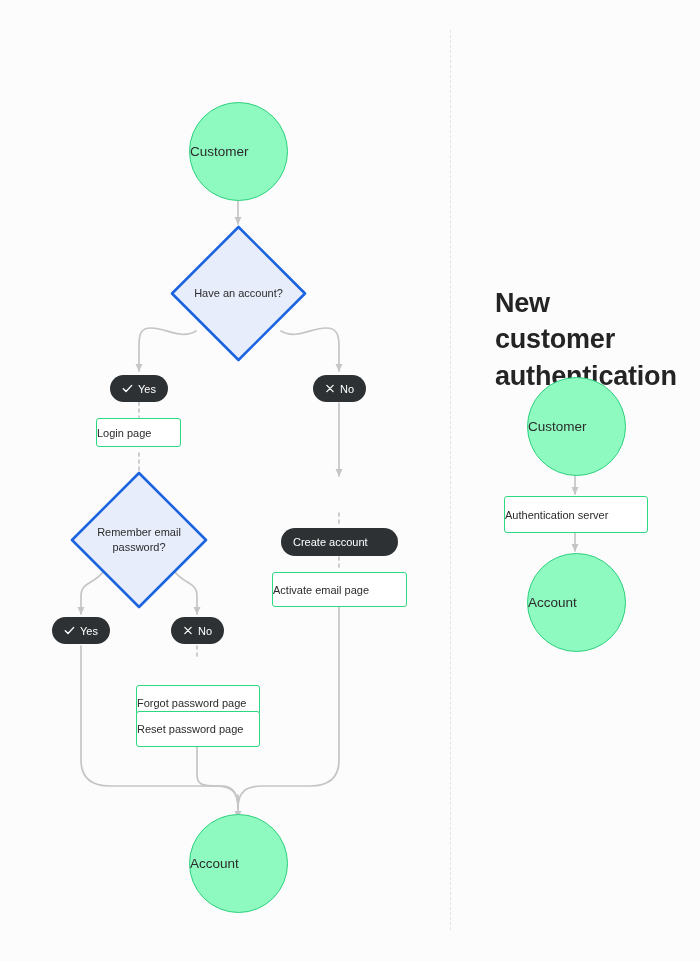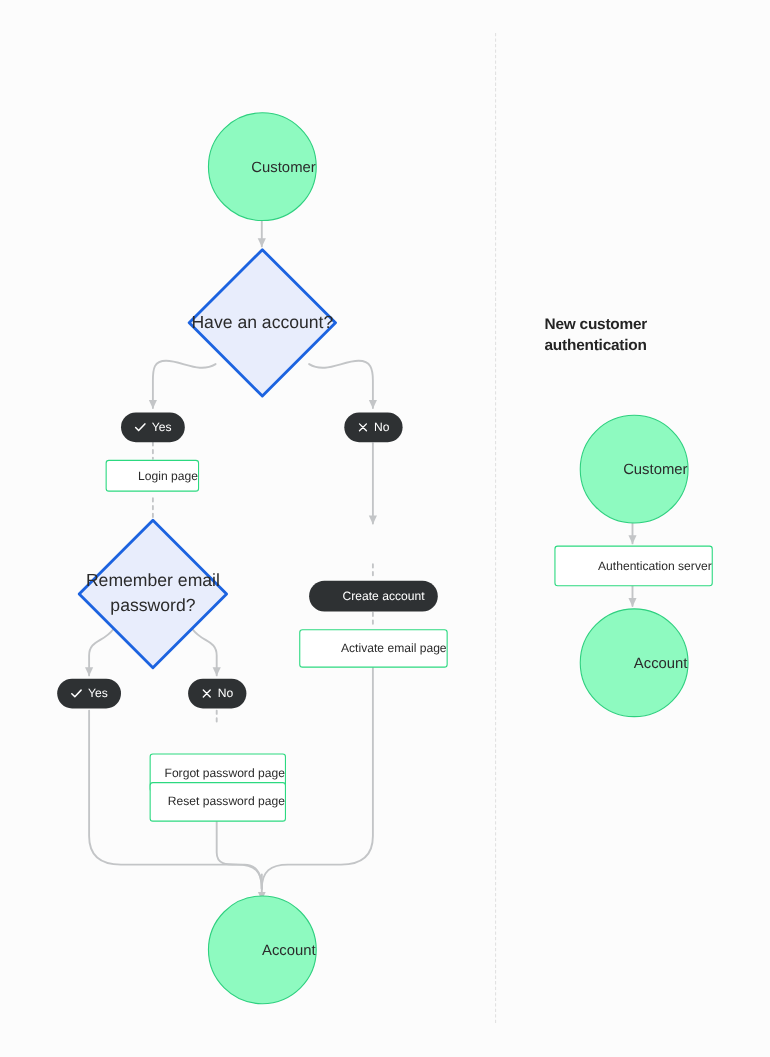--- a/index.html
+++ b/index.html
@@ -23,40 +23,40 @@
     top: 0;
     width: 700px;
     height: 961px;
     pointer-events: none;
   }
   .node {
     position: absolute;
     box-sizing: border-box;
     display: flex;
     align-items: center;
-    justify-content: flex-end;
+    justify-content: flex-start;
     text-align: center;
   }
   
   .title-left {
     position: absolute;
     left: 61px;
     top: 55px;
     font-size: 20.5px;
     font-weight: bold;
     color: #8a8a8a;
     letter-spacing: -0.1px;
     white-space: nowrap;
   }
   .title-right {
     position: absolute;
     left: 495px;
     top: 285px;
     width: 175px;
-    font-size: 14px;
+    font-size: 27px;
     font-weight: bold;
     color: #242424;
     line-height: 1.35;
     letter-spacing: -0.2px;
   }
   
   .circle {
     border-radius: 50%;
     background: #8efac0;
     border: 1.6px solid #2ed07f;
@@ -76,21 +76,21 @@
   }
   .diamond-label {
     position: absolute;
     left: 0;
     top: 0;
     width: 100%;
     height: 100%;
     display: flex;
     align-items: center;
     justify-content: center;
-    font-size: 16px;
+    font-size: 11px;
     color: #2b2b2b;
     line-height: 1.35;
     text-align: center;
   }
   
   .rect {
     background: #ffffff;
     border: 1.7px solid #2cd980;
     border-radius: 3px;
     color: #2b2b2b;

